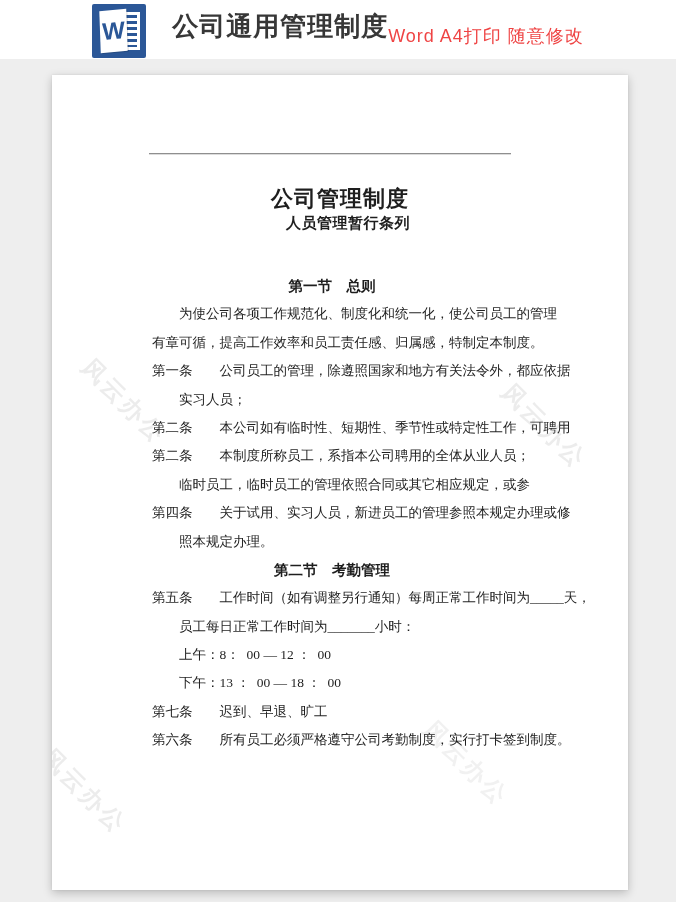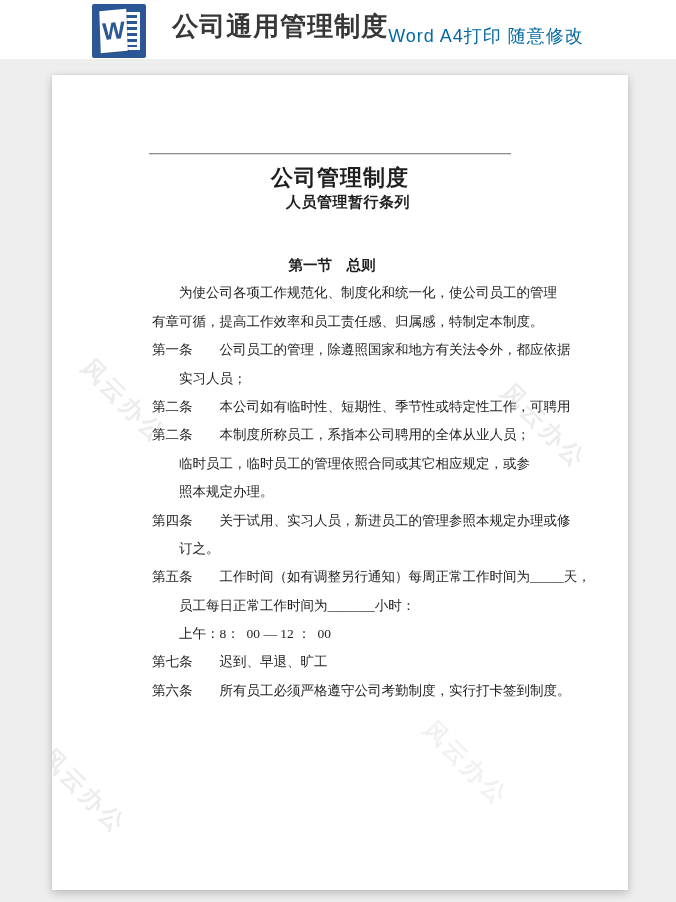--- a/index.html
+++ b/index.html
@@ -38,40 +38,40 @@
   .word-icon .page .w {
     color: #2b5797; font-weight: bold; font-size: 24px;
     font-family: "Liberation Sans", sans-serif; line-height: 1;
   }
   .header-text { display: flex; }
   .header-title {
     font-size: 26px; font-weight: bold; color: #373737;
     letter-spacing: 1px; line-height: 30px;
   }
   .header-subtitle {
-    font-size: 18px; color: #0369a1; letter-spacing: 1px; line-height: 23px; margin-top: 14px;
+    font-size: 18px; color: #ef4444; letter-spacing: 1px; line-height: 23px; margin-top: 14px;
   }
 
   
   .canvas { position: absolute; left: 0; top: 59px; width: 676px; height: 843px; }
   .page {
     position: absolute; left: 52px; top: 16px; width: 576px; height: 815px;
     background: #ffffff;
     box-shadow: 0 3px 9px rgba(0,0,0,0.22), 0 0 2px rgba(0,0,0,0.08);
     font-family: "Liberation Serif", "DejaVu Serif", serif;
     color: #1e1e1e;
     overflow: hidden;
   }
 
   .rule {
     margin: 78px 0 0 97px; width: 362px; height: 2px;
     background: #8f8f8f; border-bottom: 1px solid #dcdcdc;
   }
   .doc-title {
-    margin-top: 10px; text-align: center;
+    margin-top: 31px; text-align: center;
     font-size: 22px; font-weight: bold; line-height: 26px; letter-spacing: 1px;
   }
   .doc-subtitle {
     text-align: center; font-size: 15px; font-weight: bold; line-height: 23px; letter-spacing: 0.5px; padding-left: 16px;
   }
 
   .lines { margin-top: 37px; padding: 0 116px 0 100px; position: relative; z-index: 1; }
   .line { height: 28.4px; line-height: 28.4px; font-size: 13.5px; white-space: pre; }
   .line .t { white-space: pre; }
   .line.heading { text-align: center; font-weight: bold; font-size: 14.5px; }
@@ -126,24 +126,25 @@
 
     <div class="lines">
       <div class="line heading"><span class="t">第一节　总则</span></div>
       <div class="line intro"><span class="t">为使公司各项工作规范化、制度化和统一化，使公司员工的管理</span></div>
       <div class="line plain"><span class="t">有章可循，提高工作效率和员工责任感、归属感，特制定本制度。</span></div>
       <div class="line article"><span class="label">第一条</span><span class="t">公司员工的管理，除遵照国家和地方有关法令外，都应依据</span></div>
       <div class="line cont"><span class="t">实习人员；</span></div>
       <div class="line article"><span class="label">第二条</span><span class="t">本公司如有临时性、短期性、季节性或特定性工作，可聘用</span></div>
       <div class="line article"><span class="label">第二条</span><span class="t">本制度所称员工，系指本公司聘用的全体从业人员；</span></div>
       <div class="line cont"><span class="t">临时员工，临时员工的管理依照合同或其它相应规定，或参</span></div>
+      <div class="line article"><span class="label">第四条</span><span class="t">关于试用、实习人员，新进员工的管理参照本规定办理或修</span></div>
       <div class="line cont"><span class="t">照本规定办理。</span></div>
-      <div class="line article"><span class="label">第四条</span><span class="t">关于试用、实习人员，新进员工的管理参照本规定办理或修</span></div>
-      <div class="line cont"><span class="t">订之。</span></div>
+      <div class="line heading"><span class="t">第二节　考勤管理</span></div>
       <div class="line article"><span class="label">第五条</span><span class="t">工作时间（如有调整另行通知）每周正常工作时间为_____天，</span></div>
       <div class="line cont"><span class="t">员工每日正常工作时间为_______小时：</span></div>
       <div class="line cont"><span class="t">上午：8：  00 — 12 ：  00</span></div>
+      <div class="line cont"><span class="t">下午：13 ：  00 — 18 ：  00</span></div>
       <div class="line article"><span class="label">第七条</span><span class="t">迟到、早退、旷工</span></div>
       <div class="line article"><span class="label">第六条</span><span class="t">所有员工必须严格遵守公司考勤制度，实行打卡签到制度。</span></div>
     </div>
 
   </div>
 </div>
 
 </body></html>

